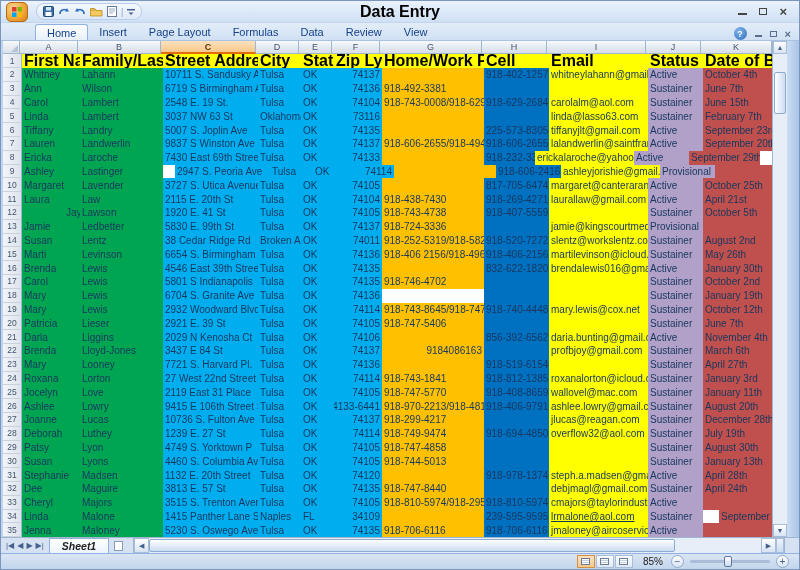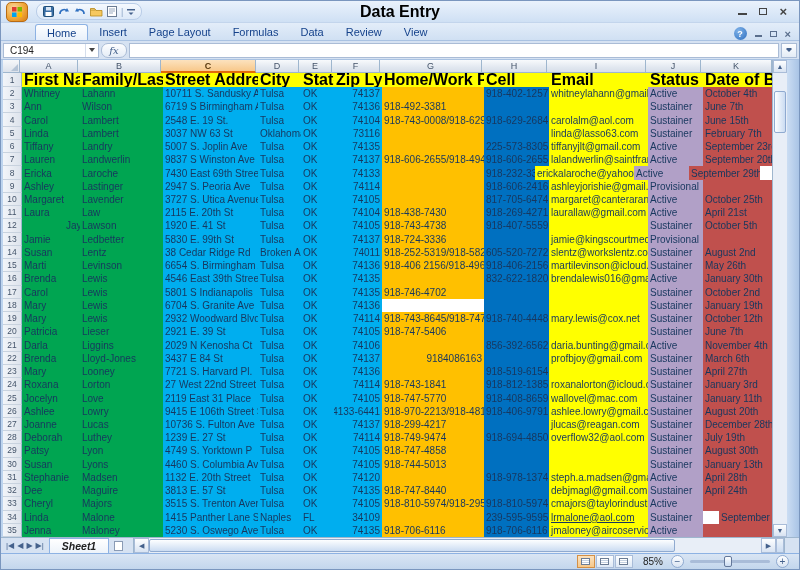--- a/index.html
+++ b/index.html
@@ -154,36 +154,20 @@
       <span class="rtab">View</span>
     </div>
     <div class="rright">
       <span class="help-circle">?</span>
       <span class="mini"><span class="minbar"></span></span>
       <span class="mini"><span class="boxg"></span></span>
       <span class="mini" style="font-size:11px;font-weight:bold;">×</span>
     </div>
   </div>
 
-  <div class="formulabar">
-    <div class="namebox">
-      <span>C194</span>
-      <span class="dd">
-          <span class="tri-down"></span>
-        </span>
-    </div>
-    <div class="fxbtn">
-        <span>fx</span>
-      </div>
-    <div class="fxfield"></div>
-    <div class="fb-chevron">
-        <span class="chev"></span>
-        <span class="chev"></span>
-      </div>
-  </div>
 
   <div class="main">
     <div class="leftframe"></div>
     <div class="gridwrap">
       <div class="letters-row" id="letters-row">
         <div class="corner"></div>
       <div class="letter" style="width: 58px;">A</div>
           <div class="letter" style="width: 83px;">B</div>
           <div class="letter sel" style="width: 95px;">C</div>
           <div class="letter" style="width: 43px;">D</div>
@@ -305,21 +289,21 @@
             <div class="cell" style="width: 102px; background: rgb(255, 192, 0);"></div>
             <div class="cell" style="width: 51px; background: rgb(0, 112, 192);">918-232-3354</div>
             <div class="cell" style="width: 99px; background: rgb(255, 255, 0);">erickalaroche@yahoo.com</div>
             <div class="cell" style="width: 55px; background: rgb(177, 160, 199);">Active</div>
             <div class="cell" style="width: 71px; background: rgb(192, 80, 77);">September 29th</div>
           </div>
           <div class="drow">
             <div class="rnum">9</div>
             <div class="cell" style="width: 58px; background: rgb(0, 165, 81);">Ashley</div>
             <div class="cell" style="width: 83px; background: rgb(0, 165, 81);">Lastinger</div>
-            <div class="cell" style="width: 95px; background: rgb(0, 174, 239);">2947 S. Peoria Ave</div>
+            <div class="cell" style="width: 95px; background: rgb(0, 174, 239); margin-left: 12px;">2947 S. Peoria Ave</div>
             <div class="cell" style="width: 43px; background: rgb(0, 174, 239);">Tulsa</div>
             <div class="cell" style="width: 33px; background: rgb(0, 174, 239);">OK</div>
             <div class="cell right" style="width: 48px; background: rgb(0, 174, 239);">74114</div>
             <div class="cell" style="width: 102px; background: rgb(255, 192, 0);"></div>
             <div class="cell" style="width: 65px; background: rgb(0, 112, 192);">918-606-2416</div>
             <div class="cell" style="width: 99px; background: rgb(255, 255, 0);">ashleyjorishie@gmail.com</div>
             <div class="cell" style="width: 55px; background: rgb(177, 160, 199);">Provisional</div>
             <div class="cell" style="width: 71px; background: rgb(192, 80, 77);"></div>
           </div>
           <div class="drow">
@@ -380,21 +364,21 @@
           </div>
           <div class="drow">
             <div class="rnum">14</div>
             <div class="cell" style="width: 58px; background: rgb(0, 165, 81);">Susan</div>
             <div class="cell" style="width: 83px; background: rgb(0, 165, 81);">Lentz</div>
             <div class="cell" style="width: 95px; background: rgb(0, 174, 239);">38 Cedar Ridge Rd</div>
             <div class="cell" style="width: 43px; background: rgb(0, 174, 239);">Broken Arrow</div>
             <div class="cell" style="width: 33px; background: rgb(0, 174, 239);">OK</div>
             <div class="cell right" style="width: 48px; background: rgb(0, 174, 239);">74011</div>
             <div class="cell" style="width: 102px; background: rgb(255, 192, 0);">918-252-5319/918-582-35</div>
-            <div class="cell" style="width: 65px; background: rgb(0, 112, 192);">605-520-7272</div>
+            <div class="cell" style="width: 65px; background: rgb(0, 112, 192);">918-520-7272</div>
             <div class="cell" style="width: 99px; background: rgb(255, 255, 0);">slentz@workslentz.com</div>
             <div class="cell" style="width: 55px; background: rgb(177, 160, 199);">Sustainer</div>
             <div class="cell" style="width: 71px; background: rgb(192, 80, 77);">August 2nd</div>
           </div>
           <div class="drow">
             <div class="rnum">15</div>
             <div class="cell" style="width: 58px; background: rgb(0, 165, 81);">Marti</div>
             <div class="cell" style="width: 83px; background: rgb(0, 165, 81);">Levinson</div>
             <div class="cell" style="width: 95px; background: rgb(0, 174, 239);">6654 S. Birmingham Ave</div>
             <div class="cell" style="width: 43px; background: rgb(0, 174, 239);">Tulsa</div>

